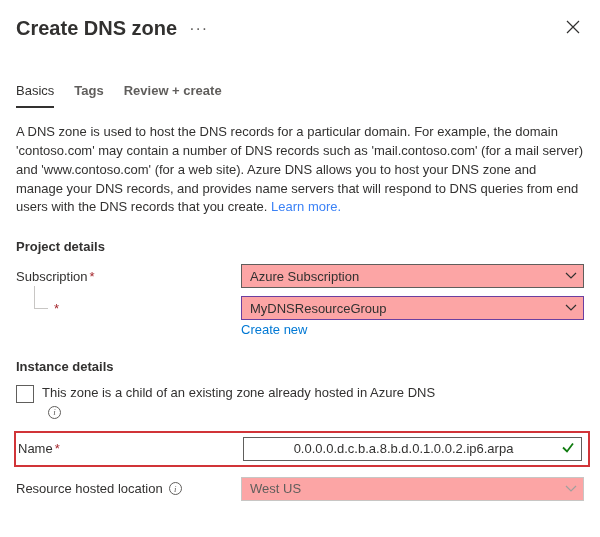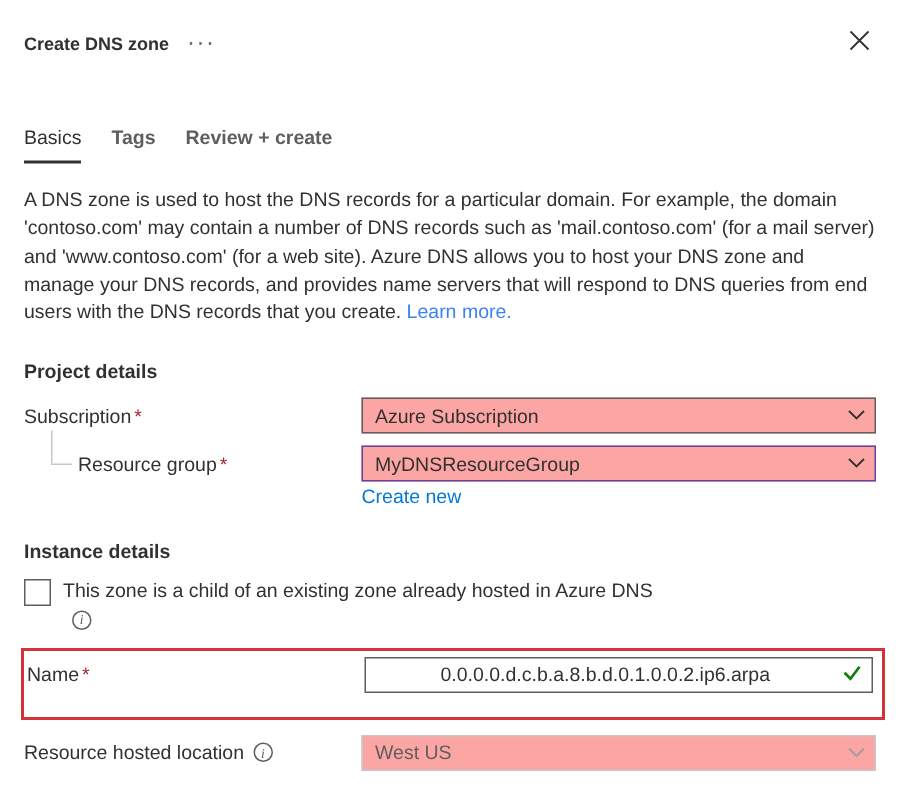--- a/index.html
+++ b/index.html
@@ -11,21 +11,21 @@
     width: 600px;
     background: #fff;
   }
   .pane { padding: 8px 16px 0 16px; }
   .titlebar {
     display: flex;
     align-items: center;
     padding: 8px 0 4px 0;
   }
   .title {
-    font-size: 12px;
+    font-size: 20px;
     font-weight: 600;
     flex: 0 0 auto;
   }
   .dots {
     margin-left: 12px;
     color: #605e5c;
     font-size: 16px;
     letter-spacing: 1px;
     cursor: pointer;
   }
@@ -207,21 +207,20 @@
         </span>
       </div>
     </div>
   </div>
 
   <div class="indent-connector">
     <div class="vline"></div>
     <div class="hline"></div>
     <div class="row rg-row" style="margin-bottom:2px;">
       <div class="label-col">
-        <span>Resource group</span>
           <span class="req">*</span>
       </div>
       <div class="field-col">
         <div class="select purple">
           <span>MyDNSResourceGroup</span>
           <span class="chev">
             <svg width="12" height="8" viewBox="0 0 12 8">
                 <path d="M1 1 L6 6 L11 1" stroke="#323130" stroke-width="1.2" fill="none"></path>
               </svg>
           </span>
@@ -237,21 +236,21 @@
 
   <div class="checkbox-row">
     <div class="cb"></div>
     <div class="cb-label">
       <span>This zone is a child of an existing zone already hosted in Azure DNS</span>
       <span class="info-icon">i</span>
     </div>
   </div>
 
   <div class="highlight-row">
-    <div class="row" style="margin-bottom:12px;">
+    <div class="row" style="margin-bottom:0;">
       <div class="label-col">
         <span>Name</span>
           <span class="req">*</span>
       </div>
       <div class="field-col">
         <div class="text-input">
           <span>0.0.0.0.d.c.b.a.8.b.d.0.1.0.0.2.ip6.arpa</span>
           <span class="valid-check">
             <svg width="14" height="14" viewBox="0 0 14 14">
                 <path d="M2 7 L6 11 L12 3" stroke="#107c10" stroke-width="1.8" fill="none"></path>

